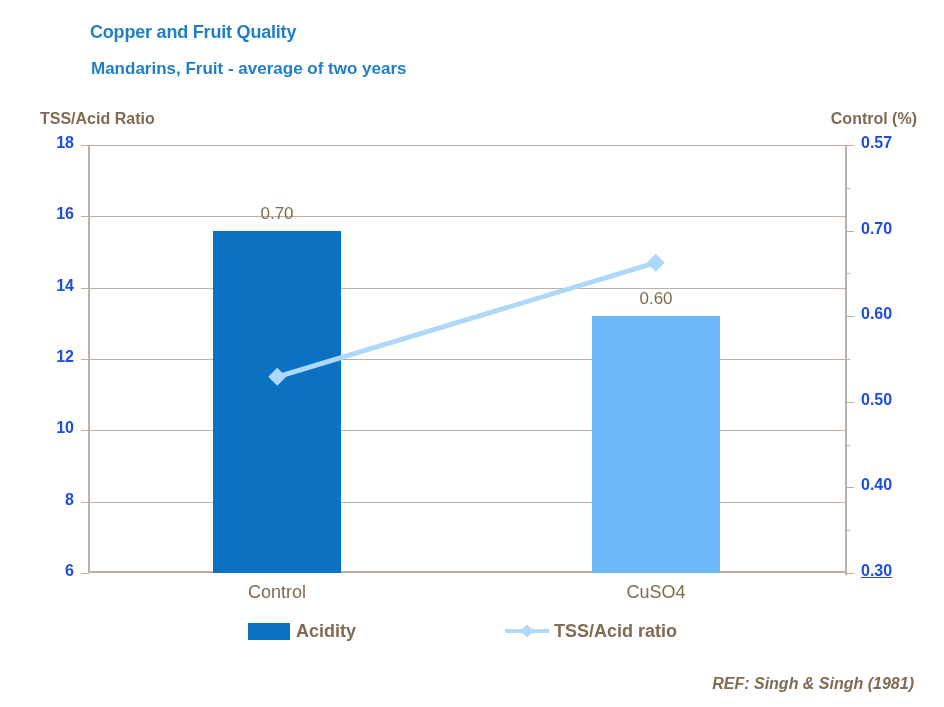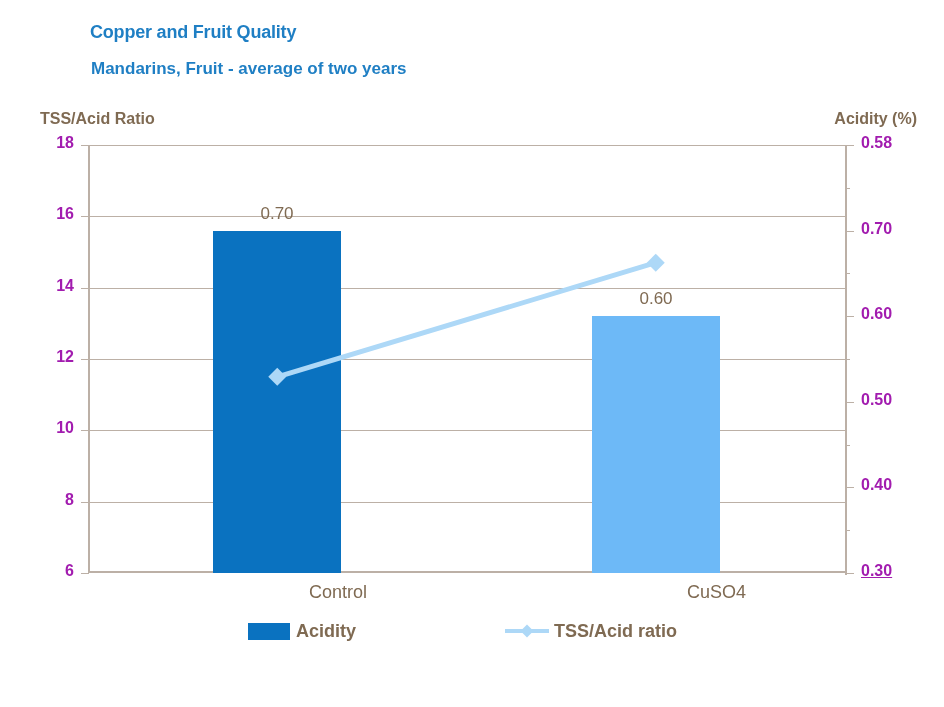--- a/index.html
+++ b/index.html
@@ -86,37 +86,37 @@
   }
   .tick.left-major  { left: 81px; width: 8px; }
   .tick.right-major { left: 845px; width: 9px; }
   .tick.right-minor { left: 845px; width: 5px; }
 
   
   .tick-label {
     position: absolute;
     font-size: 16px;
     font-weight: bold;
-    color: #a21caf;
+    color: #1d4ed8;
     white-space: nowrap;
   }
   .tick-label.y-left {
     width: 44px;
     text-align: right;
     left: 30px;
   }
   .tick-label.y-right {
     left: 861px;
     text-align: left;
   }
   .cat-label {
     position: absolute;
     font-size: 18px;
     color: #7F6A52;
-    text-align: right;
+    text-align: center;
     white-space: nowrap;
   }
 
   
   .bar { position: absolute; }
   .bar-label {
     position: absolute;
     font-size: 17px;
     color: #7F6A52;
     text-align: center;
@@ -183,21 +183,21 @@
 </style>
 </head>
 <body>
 
 <div id="chart-root">
 
   <div class="title">Copper and Fruit Quality</div>
   <div class="subtitle">Mandarins, Fruit - average of two years</div>
 
   <div class="axis-title left">TSS/Acid Ratio</div>
-  <div class="axis-title right">Acidity (%)</div>
+  <div class="axis-title right">Control (%)</div>
 
   <div id="plot"></div>
   <div class="axis-right-line"></div>
 
   <div id="gridlines-layer">
       <div class="gridline" style="left: 88px; top: 145px;"></div>
       <div class="gridline" style="left: 88px; top: 216px;"></div>
       <div class="gridline" style="left: 88px; top: 288px;"></div>
       <div class="gridline" style="left: 88px; top: 359px;"></div>
       <div class="gridline" style="left: 88px; top: 430px;"></div>
@@ -226,21 +226,21 @@
   <div id="ylabels-left">
       <div class="tick-label y-left" style="top: 134px;">18</div>
       <div class="tick-label y-left" style="top: 205px;">16</div>
       <div class="tick-label y-left" style="top: 277px;">14</div>
       <div class="tick-label y-left" style="top: 348px;">12</div>
       <div class="tick-label y-left" style="top: 419px;">10</div>
       <div class="tick-label y-left" style="top: 491px;">8</div>
       <div class="tick-label y-left" style="top: 562px;">6</div>
     </div>
   <div id="ylabels-right">
-      <div class="tick-label y-right" style="top: 134px;">0.58</div>
+      <div class="tick-label y-right" style="top: 134px;">0.57</div>
       <div class="tick-label y-right" style="top: 220px;">0.70</div>
       <div class="tick-label y-right" style="top: 305px;">0.60</div>
       <div class="tick-label y-right" style="top: 391px;">0.50</div>
       <div class="tick-label y-right" style="top: 476px;">0.40</div>
       <div class="tick-label y-right" style="top: 562px; text-decoration: underline;">0.30</div>
     </div>
   <div id="bars-layer">
       <div class="bar" style="left: 213px; top: 231px; width: 128px; height: 342px; background: rgb(10, 114, 192);"></div>
       <div class="bar" style="left: 592px; top: 316px; width: 128px; height: 257px; background: rgb(109, 185, 247);"></div>
     </div>
@@ -268,13 +268,14 @@
       <span class="legend-line">
         <svg width="44" height="18" viewBox="0 0 44 18">
           <line x1="0" y1="9" x2="44" y2="9" stroke="#ADD8F7" stroke-width="4"></line>
           <polygon points="22,2.5 28.5,9 22,15.5 15.5,9" fill="#ADD8F7"></polygon>
         </svg>
       </span>
       <span class="legend-text">TSS/Acid ratio</span>
     </div>
   </div>
 
+  <div class="footer-ref">REF: Singh &amp; Singh (1981)</div>
 </div>
 
 </body></html>

